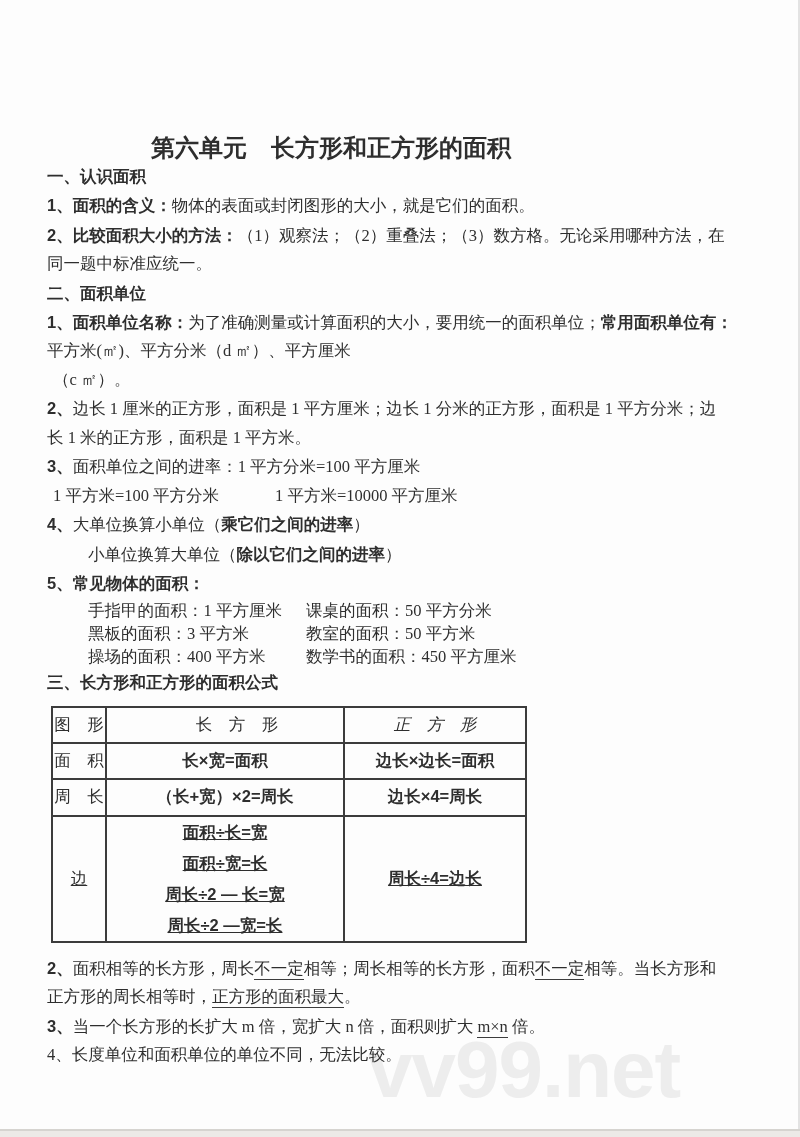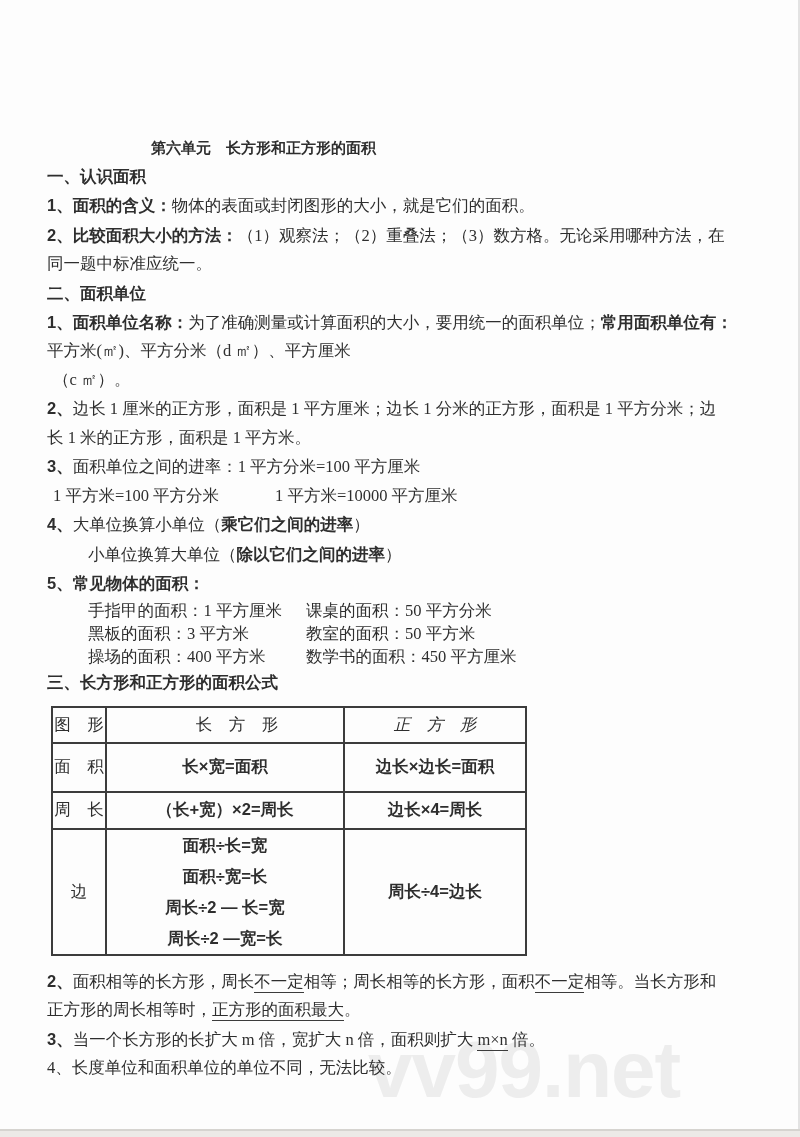--- a/index.html
+++ b/index.html
@@ -5,40 +5,40 @@
   * { margin:0; padding:0; box-sizing:border-box; }
   html,body { background:#ffffff; }
   .page {
     position:relative; width:800px; height:1137px;
     background:#fdfdfd; overflow:hidden;
     font-family:"Liberation Serif","DejaVu Serif",serif;
     color:#2e2e2e;
   }
   .content { position:relative; z-index:1; padding:134px 55px 0 47px; }
   .line { font-size:16.5px; line-height:28.5px; white-space:nowrap; }
-  .doc-title { font-size:15px; font-weight:bold; line-height:28px; margin-left:104px;
+  .doc-title { font-size:24px; font-weight:bold; line-height:28px; margin-left:104px;
     font-family:"Liberation Sans","DejaVu Sans",sans-serif; white-space:nowrap; }
   .h { font-weight:bold; font-family:"Liberation Sans","DejaVu Sans",sans-serif;
     font-size:16.5px; line-height:29px; margin-top:0; white-space:nowrap; }
   b.lbl { font-family:"Liberation Sans","DejaVu Sans",sans-serif; font-weight:bold; }
   .indent { padding-left:41px; }
   .small-indent { padding-left:6px; }
   .objline { font-size:16.5px; line-height:23px; padding-left:41px; white-space:nowrap; display:flex; }
   .objleft { display:inline-block; width:218px; }
   .gap-b { margin-left:56px; }
   .u { border-bottom:1.5px solid #3c3c3c; padding-bottom:1px; }
 
   table.tbl { border-collapse:collapse; margin:9px 0 0 4px; table-layout:fixed; }
   .tbl td { border:2px solid #3c3c3c; text-align:center; vertical-align:middle;
     font-size:16.5px; color:#2e2e2e; }
   .col-shape { width:54px; } .col-rect { width:238px;padding-left:24px; } .col-square { width:182px;font-style:italic; }
   .tr-hdr td { height:36px; }
-  .tr-area td { height:49px; }
+  .tr-area td { height:36px; }
   .tr-peri td { height:37px;margin-top:8px; }
-  .tr-side td { height:100px; }
+  .tr-side td { height:100px;text-decoration:underline; }
   .f { font-weight:bold; font-family:"Liberation Sans","DejaVu Sans",sans-serif; }
   .side-lines div { line-height:31px; font-weight:bold;
     font-family:"Liberation Sans","DejaVu Sans",sans-serif; }
   .after-table { margin-top:11px; }
 
   .watermark {
     position:absolute; left:368px; top:1024px; z-index:0;
     font-family:"Liberation Sans","DejaVu Sans",sans-serif;
     font-weight:bold; font-size:80px; letter-spacing:-1px; color:#ededed;
   }

